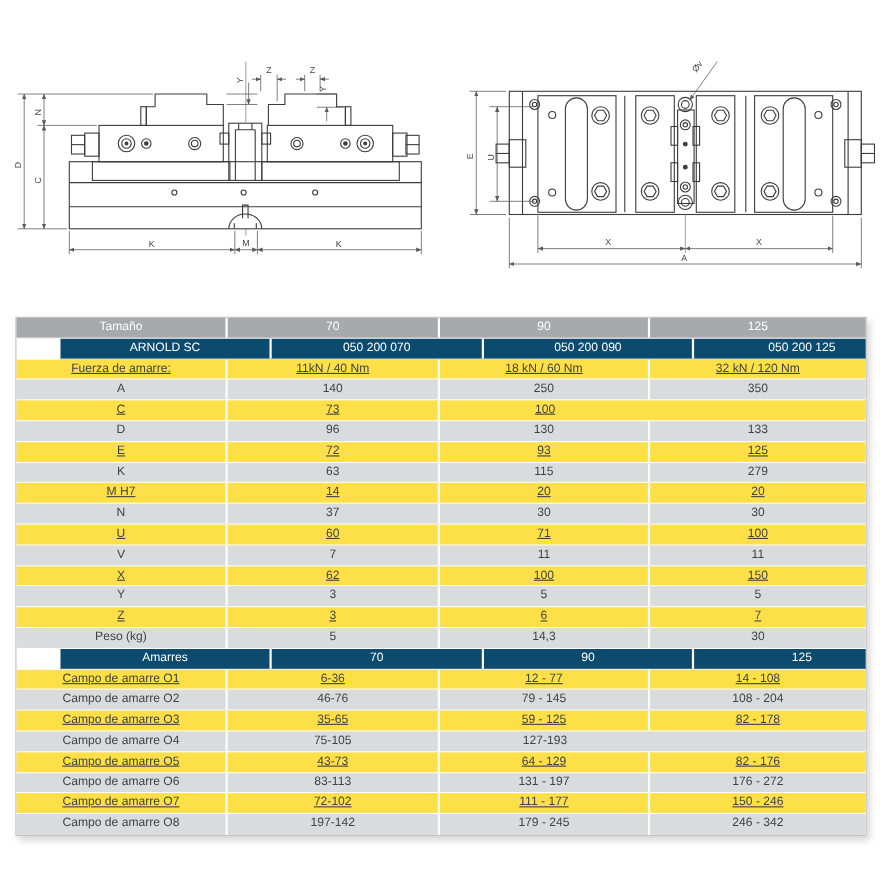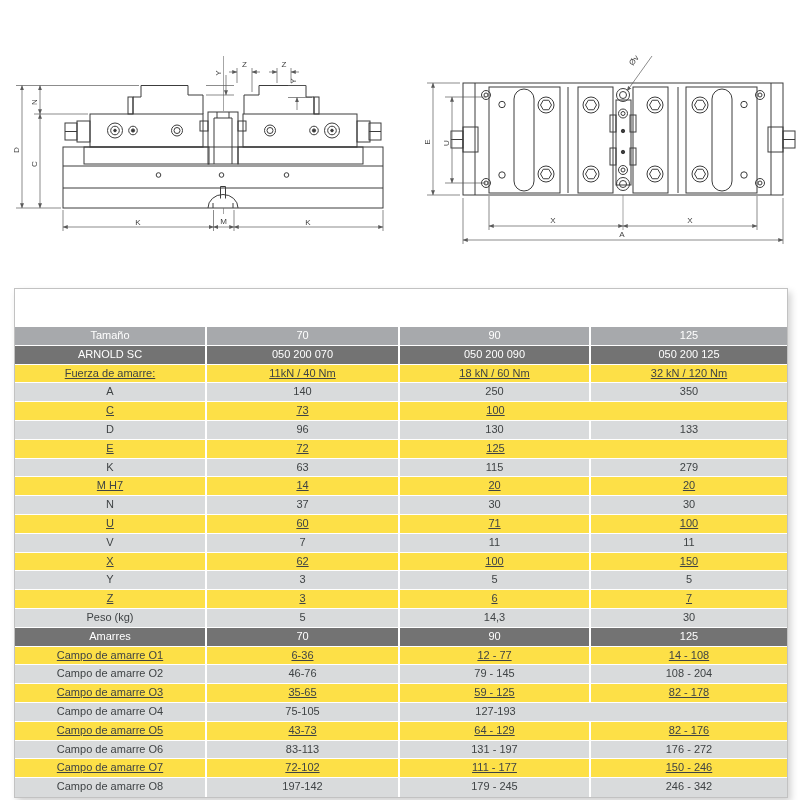--- a/index.html
+++ b/index.html
@@ -15,22 +15,22 @@
   
   .spec-table{position:absolute;left:14px;top:288px;width:772px;
       border:1px solid #c2c2c2;box-shadow:3px 4px 7px rgba(0,0,0,0.18);
       font-size:11px;color:#3f4345;}
   .trow{display:grid;grid-template-columns:192px 193px 191px 196px;height:18.8px;
       line-height:17.8px;box-sizing:border-box;border-bottom:1px solid #ffffff;}
   .trow:last-child{border-bottom:none;}
   .tcell{text-align:center;box-sizing:border-box;border-right:2px solid #ffffff;
       overflow:hidden;white-space:nowrap;}
   .tcell:last-child{border-right:none;}
-  .head-gray{background:#a7a9ac;color:#ffffff;margin-top:38px;}
-  .head-teal{background:#737373;color:#ffffff;}
+  .head-gray{background:#a7a9ac;color:#ffffff;}
+  .head-teal{background:#0c4a6e;color:#ffffff;margin-left:40px;}
   .gray{background:#d9dbdc;}
   .white{background:#fde047;text-decoration:underline;}
 </style>
 </head>
 <body>
 
 <div class="page">
 
   <svg width="800" height="285" viewBox="0 0 800 285">
     <defs>
@@ -237,20 +237,21 @@
       </div>
       <div class="trow gray">
         <div class="tcell">D</div>
         <div class="tcell">96</div>
         <div class="tcell">130</div>
         <div class="tcell">133</div>
       </div>
       <div class="trow white">
         <div class="tcell">E</div>
         <div class="tcell">72</div>
+        <div class="tcell">93</div>
         <div class="tcell">125</div>
       </div>
       <div class="trow gray">
         <div class="tcell">K</div>
         <div class="tcell">63</div>
         <div class="tcell">115</div>
         <div class="tcell">279</div>
       </div>
       <div class="trow white">
         <div class="tcell">M H7</div>

